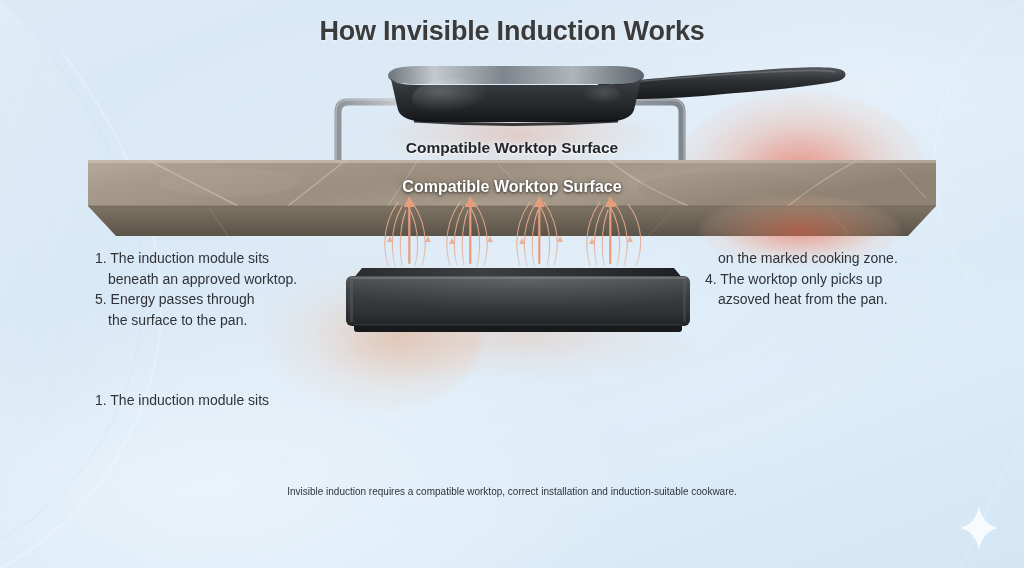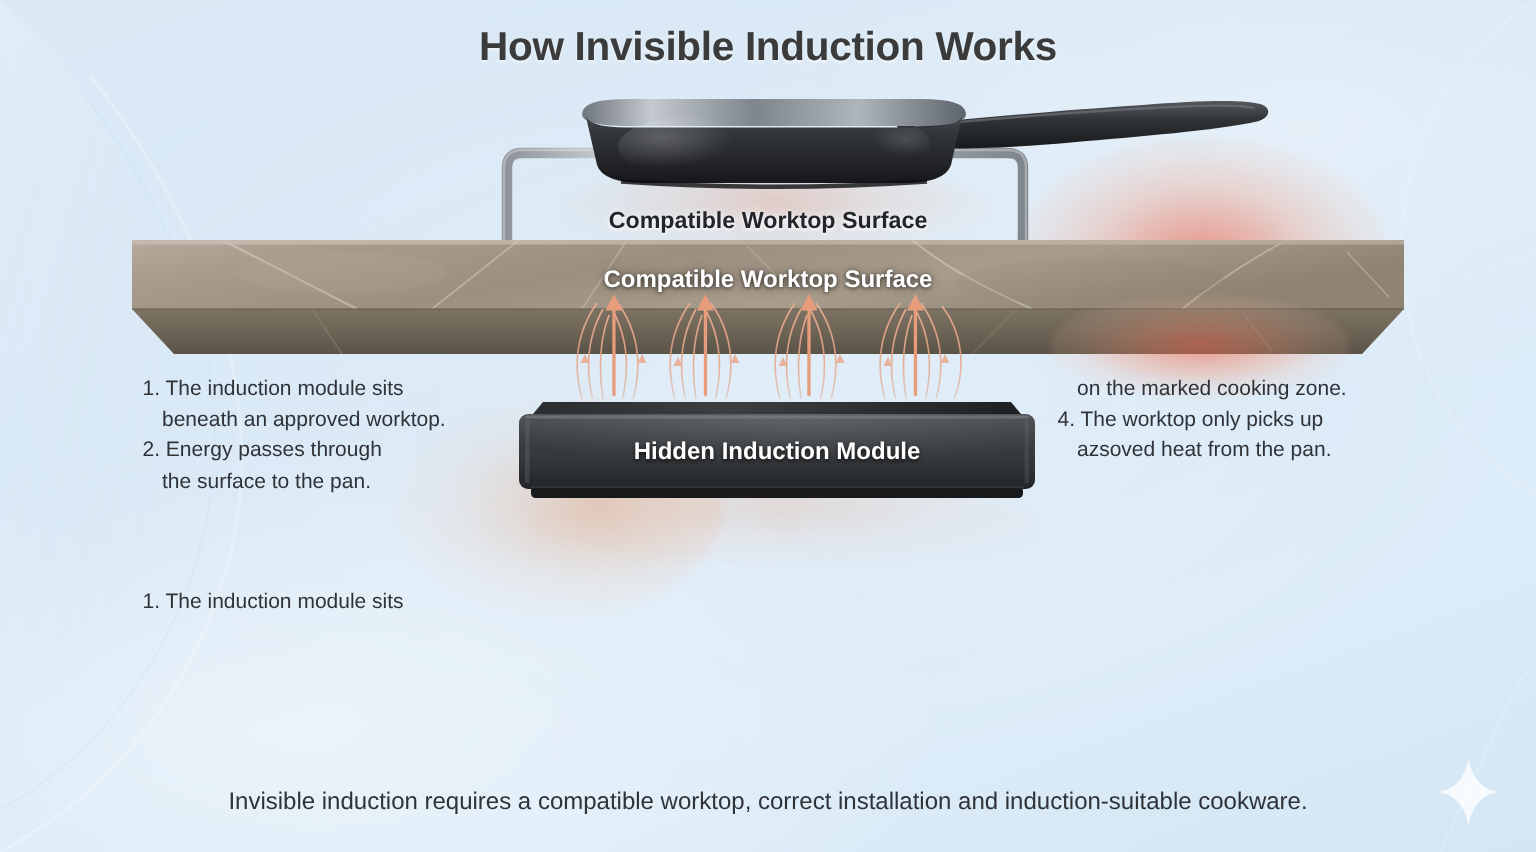--- a/index.html
+++ b/index.html
@@ -167,23 +167,22 @@
   .steps .line.ind { padding-left: 13px; }
   .steps-left  { left: 95px;  top: 248px; }
   .steps-right { left: 705px; top: 248px; }
   .steps-extra { left: 95px;  top: 390px; }
 
   .caption {
     position: absolute;
     left: 0; right: 0;
     top: 486px;
     text-align: center;
-    font-size: 16px;
+    font-size: 10px;
     color: #2f3338;
-    margin-top: 40px;
   }
 
   
   .sparkle { position: absolute; left: 958px; top: 505px; width: 42px; height: 46px; }
 </style>
 </head>
 <body>
 
 <div id="stage">
 
@@ -418,29 +417,28 @@
 
     <rect x="10" y="22" width="3" height="42" fill="#6a6e72" opacity="0.35"></rect>
     <rect x="343" y="22" width="3" height="42" fill="#6a6e72" opacity="0.25"></rect>
 
     <rect x="10" y="19" width="336" height="2" rx="1" fill="#8b9094" opacity="0.45"></rect>
 
     <rect x="14" y="66" width="328" height="8" rx="3" fill="#17191b"></rect>
     <rect x="14" y="66" width="328" height="1.5" fill="#5f6468" opacity="0.35"></rect>
   </svg>
 
-  <div class="module-label">Hidden Induction Module</div>
 
   <div class="steps steps-left">
     <div>
       <div class="line">1. The induction module sits</div>
       <div class="line ind">beneath an approved worktop.</div>
     </div>
     <div>
-      <div class="line">2. Energy passes through</div>
+      <div class="line">5. Energy passes through</div>
       <div class="line ind">the surface to the pan.</div>
     </div>
   </div>
 
   <div class="steps steps-right">
     <div>
       <div class="line ind">on the marked cooking zone.</div>
     </div>
     <div>
       <div class="line">4. The worktop only picks up</div>

